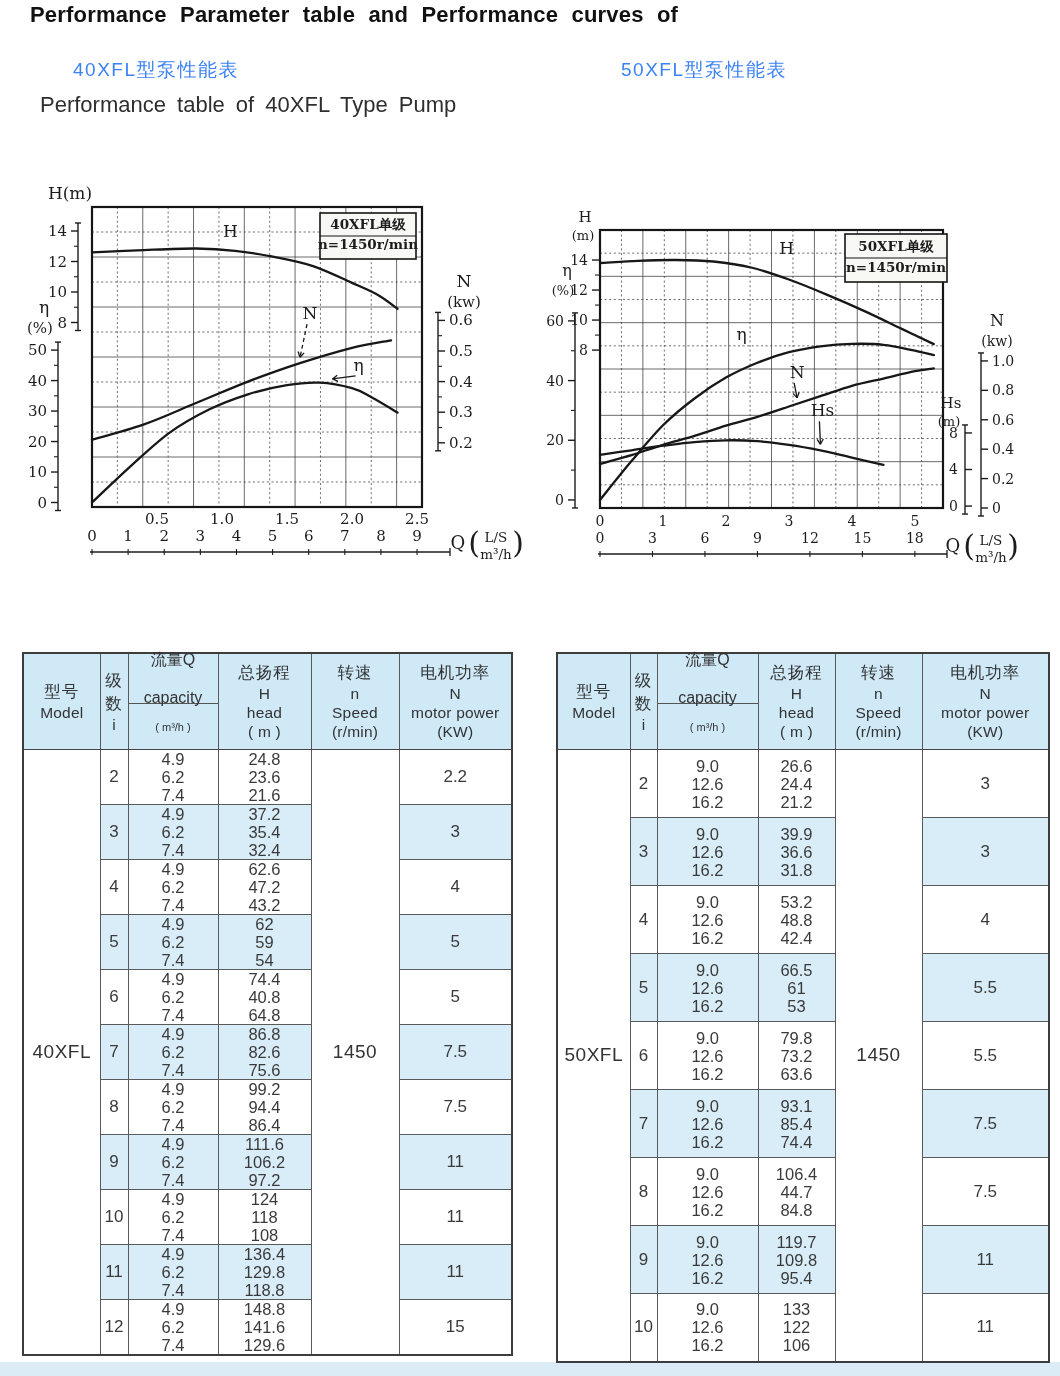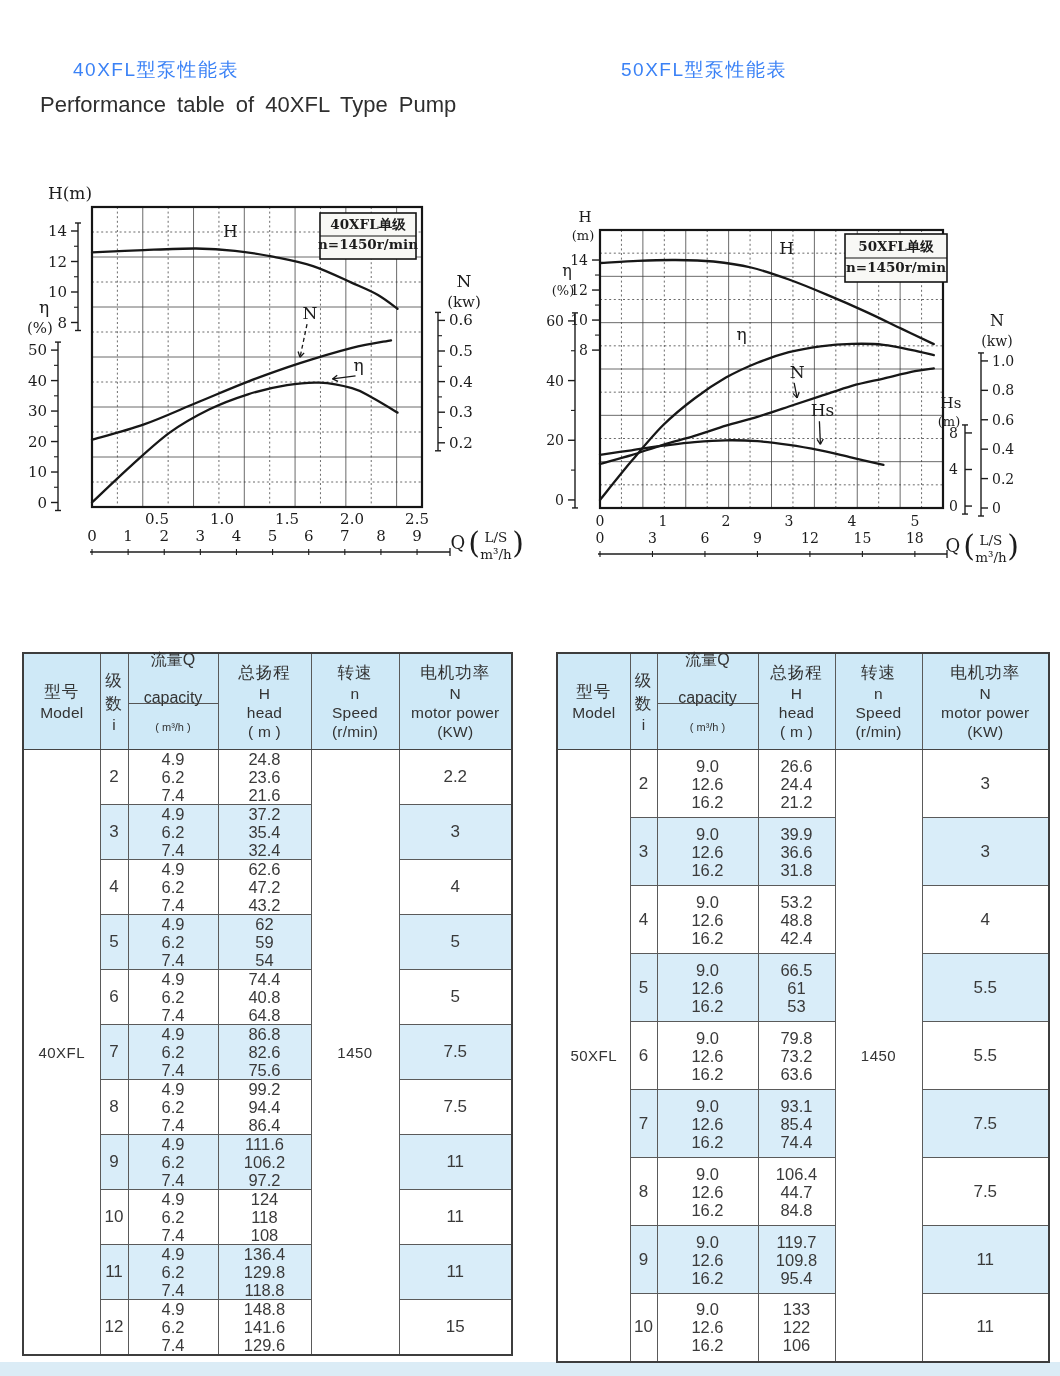--- a/index.html
+++ b/index.html
@@ -11,35 +11,36 @@
   .sub-en{position:absolute;font-size:22px;color:#2e2e2e;word-spacing:5px;}
   svg.chart{position:absolute;}
   svg.chart text{font-family:"DejaVu Serif",serif;fill:#1c1c1c;}
   .ptable{position:absolute;border-collapse:collapse;table-layout:fixed;background:#fff;
           border:2px solid #3d3d3d;}
   .ptable th,.ptable td{border-left:1px solid #5a5a5a;border-right:1px solid #5a5a5a;padding:0;}
   .ptable thead th{background:#cfe9f7;border-bottom:1.5px solid #444;font-weight:normal;color:#333;}
   .ptable tbody td{text-align:center;vertical-align:middle;color:#3a3a3a;font-size:17px;}
   .ptable tr.alt{background:#d9edf9;}
   .ptable td.grp{border-top:1.2px solid #5a5a5a;}
-  .ptable td.span-cell{background:transparent;font-size:15px;color:#333;letter-spacing:.5px;}
+  .ptable td.span-cell{background:transparent;font-size:19px;color:#333;letter-spacing:.5px;}
   .hl{display:flex;flex-direction:column;align-items:center;justify-content:center;height:100%;gap:1px;}
   .hl .cn{font-size:16.5px;letter-spacing:1px;}
   .hl .en{font-size:15.5px;letter-spacing:.2px;}
   .cap-top{height:49px;display:flex;flex-direction:column;align-items:center;justify-content:center;
            border-bottom:1px solid #555;gap:18px;}
   .cap-bot{height:45px;display:flex;align-items:center;justify-content:center;font-size:11px;color:#333;text-align:right;}
   .vcell{display:flex;flex-direction:column;align-items:center;justify-content:flex-end;height:100%;}
   .vcell div{line-height:18px;font-size:16.5px;}
   .band{position:absolute;left:0;top:1362px;width:1060px;height:14px;background:#dbecf6;}
 </style>
 </head>
 <body>
 
 <div class="page">
+  <div class="title">Performance Parameter table and Performance curves of</div>
 
   <div class="sub-cn" style="left:40px;top:57px">40XFL型泵性能表</div>
   <div class="sub-en" style="left:40px;top:92px">Performance table of 40XFL Type Pump</div>
   <div class="sub-cn" style="left:588px;top:57px">50XFL型泵性能表</div>
 
   <svg id="chart0" class="chart" style="left:12px;top:183px" width="515" height="410" viewBox="0 0 515 410">
       <g>
         <line x1="80" y1="24" x2="80" y2="324" stroke="#3a3a3a" stroke-width="0.75"></line>
         <line x1="105.38461538461539" y1="24" x2="105.38461538461539" y2="324" stroke="#3a3a3a" stroke-width="0.75" stroke-dasharray="2 2.6"></line>
         <line x1="130.76923076923077" y1="24" x2="130.76923076923077" y2="324" stroke="#3a3a3a" stroke-width="0.75"></line>

